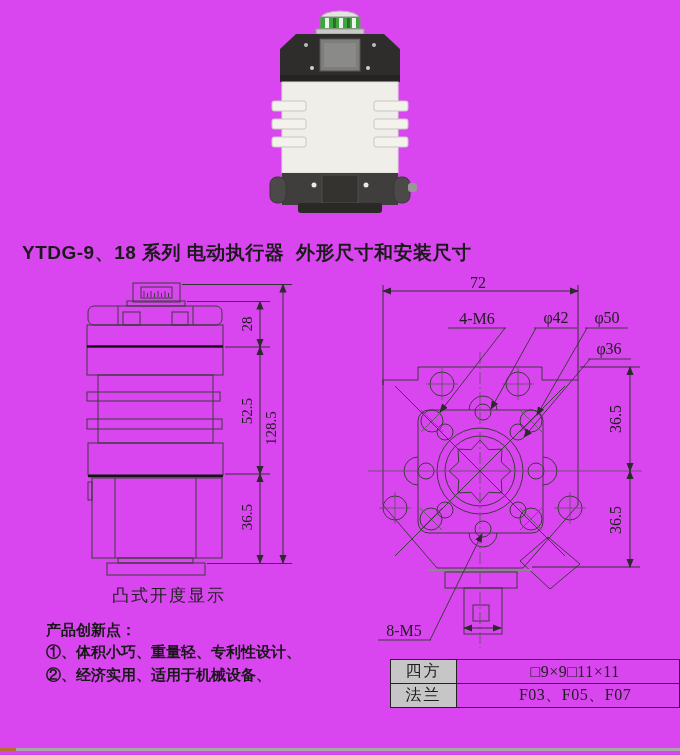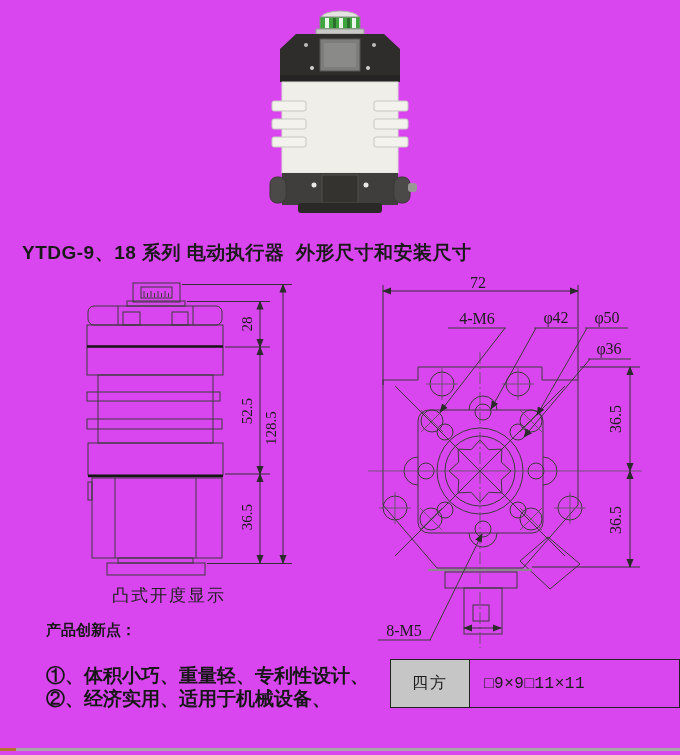--- a/index.html
+++ b/index.html
@@ -6,28 +6,28 @@
   #page{position:relative;width:680px;height:755px;background:#d946ef;overflow:hidden;
         font-family:"Liberation Sans",sans-serif;color:#1a1a1a;}
   .abs{position:absolute;}
   #title{left:22px;top:240px;font-size:19px;font-weight:bold;letter-spacing:.5px;white-space:pre;}
   svg text{font-family:"Liberation Serif","DejaVu Serif",serif;fill:#1d1d1d;}
   .dimtxt{font-size:15px;}
   .dimtxt-lg{font-size:16px;}
   #left-caption{left:112px;top:584px;width:120px;font-family:"Liberation Serif","DejaVu Serif",serif;
         font-size:17px;letter-spacing:2px;color:#222;}
   #innovation{left:46px;top:621px;font-weight:bold;color:#171717;}
-  #innovation .head{font-size:15px;margin-bottom:24px;}
-  #innovation .ln{font-size:19px;line-height:23px;white-space:pre;}
+  #innovation .head{font-size:15px;margin-bottom:0;}
+  #innovation .ln{font-size:15px;line-height:23px;white-space:pre;}
   #innovation .indent{padding-left:36px;}
   #spec-table{left:390px;top:659px;border-collapse:collapse;
         font-family:"Liberation Serif","DejaVu Serif",serif;font-size:16px;color:#1d1d1d;}
-  #spec-table td{border:1.6px solid #222;height:23px;padding:12px;font-family:Liberation Mono, monospace;}
+  #spec-table td{border:1.6px solid #222;height:23px;padding:0;}
   #spec-table td.lab{background:#c6c6c6;width:68px;text-align:center;letter-spacing:2px;}
-  #spec-table td.val{width:215px;padding-left:14px;letter-spacing:.5px;}
+  #spec-table td.val{width:215px;padding-left:14px;letter-spacing:.5px;text-align:center;}
   #footer-rule{left:0;top:748px;width:680px;height:3px;background:#a8a8a8;}
   #footer-rule .accent{position:absolute;left:0;top:0;width:16px;height:3px;background:#b5712e;}
   .thin{stroke:#3c3c3c;stroke-width:1;fill:none;}
   .thick{stroke:#141414;stroke-width:2.6;fill:none;}
   .dim{stroke:#333;stroke-width:1;fill:none;}
   .lead{stroke:#3c3c3c;stroke-width:1;fill:none;}
   .cl{stroke:#555;stroke-width:.8;fill:none;}
 </style>
 </head>
 <body>
@@ -229,20 +229,24 @@
     <div class="ln">①、体积小巧、重量轻、专利性设计、</div>
     <div class="ln">②、经济实用、适用于机械设备、</div>
   </div>
 
   <table id="spec-table" class="abs">
     <tbody>
       <tr>
         <td class="lab">四方</td>
         <td class="val">□9×9□11×11</td>
       </tr>
+      <tr>
+        <td class="lab">法兰</td>
+        <td class="val">F03、F05、F07</td>
+      </tr>
     </tbody>
   </table>
 
   <div id="footer-rule" class="abs">
     <div class="accent"></div>
   </div>
 
 </div>
 
 </body></html>

